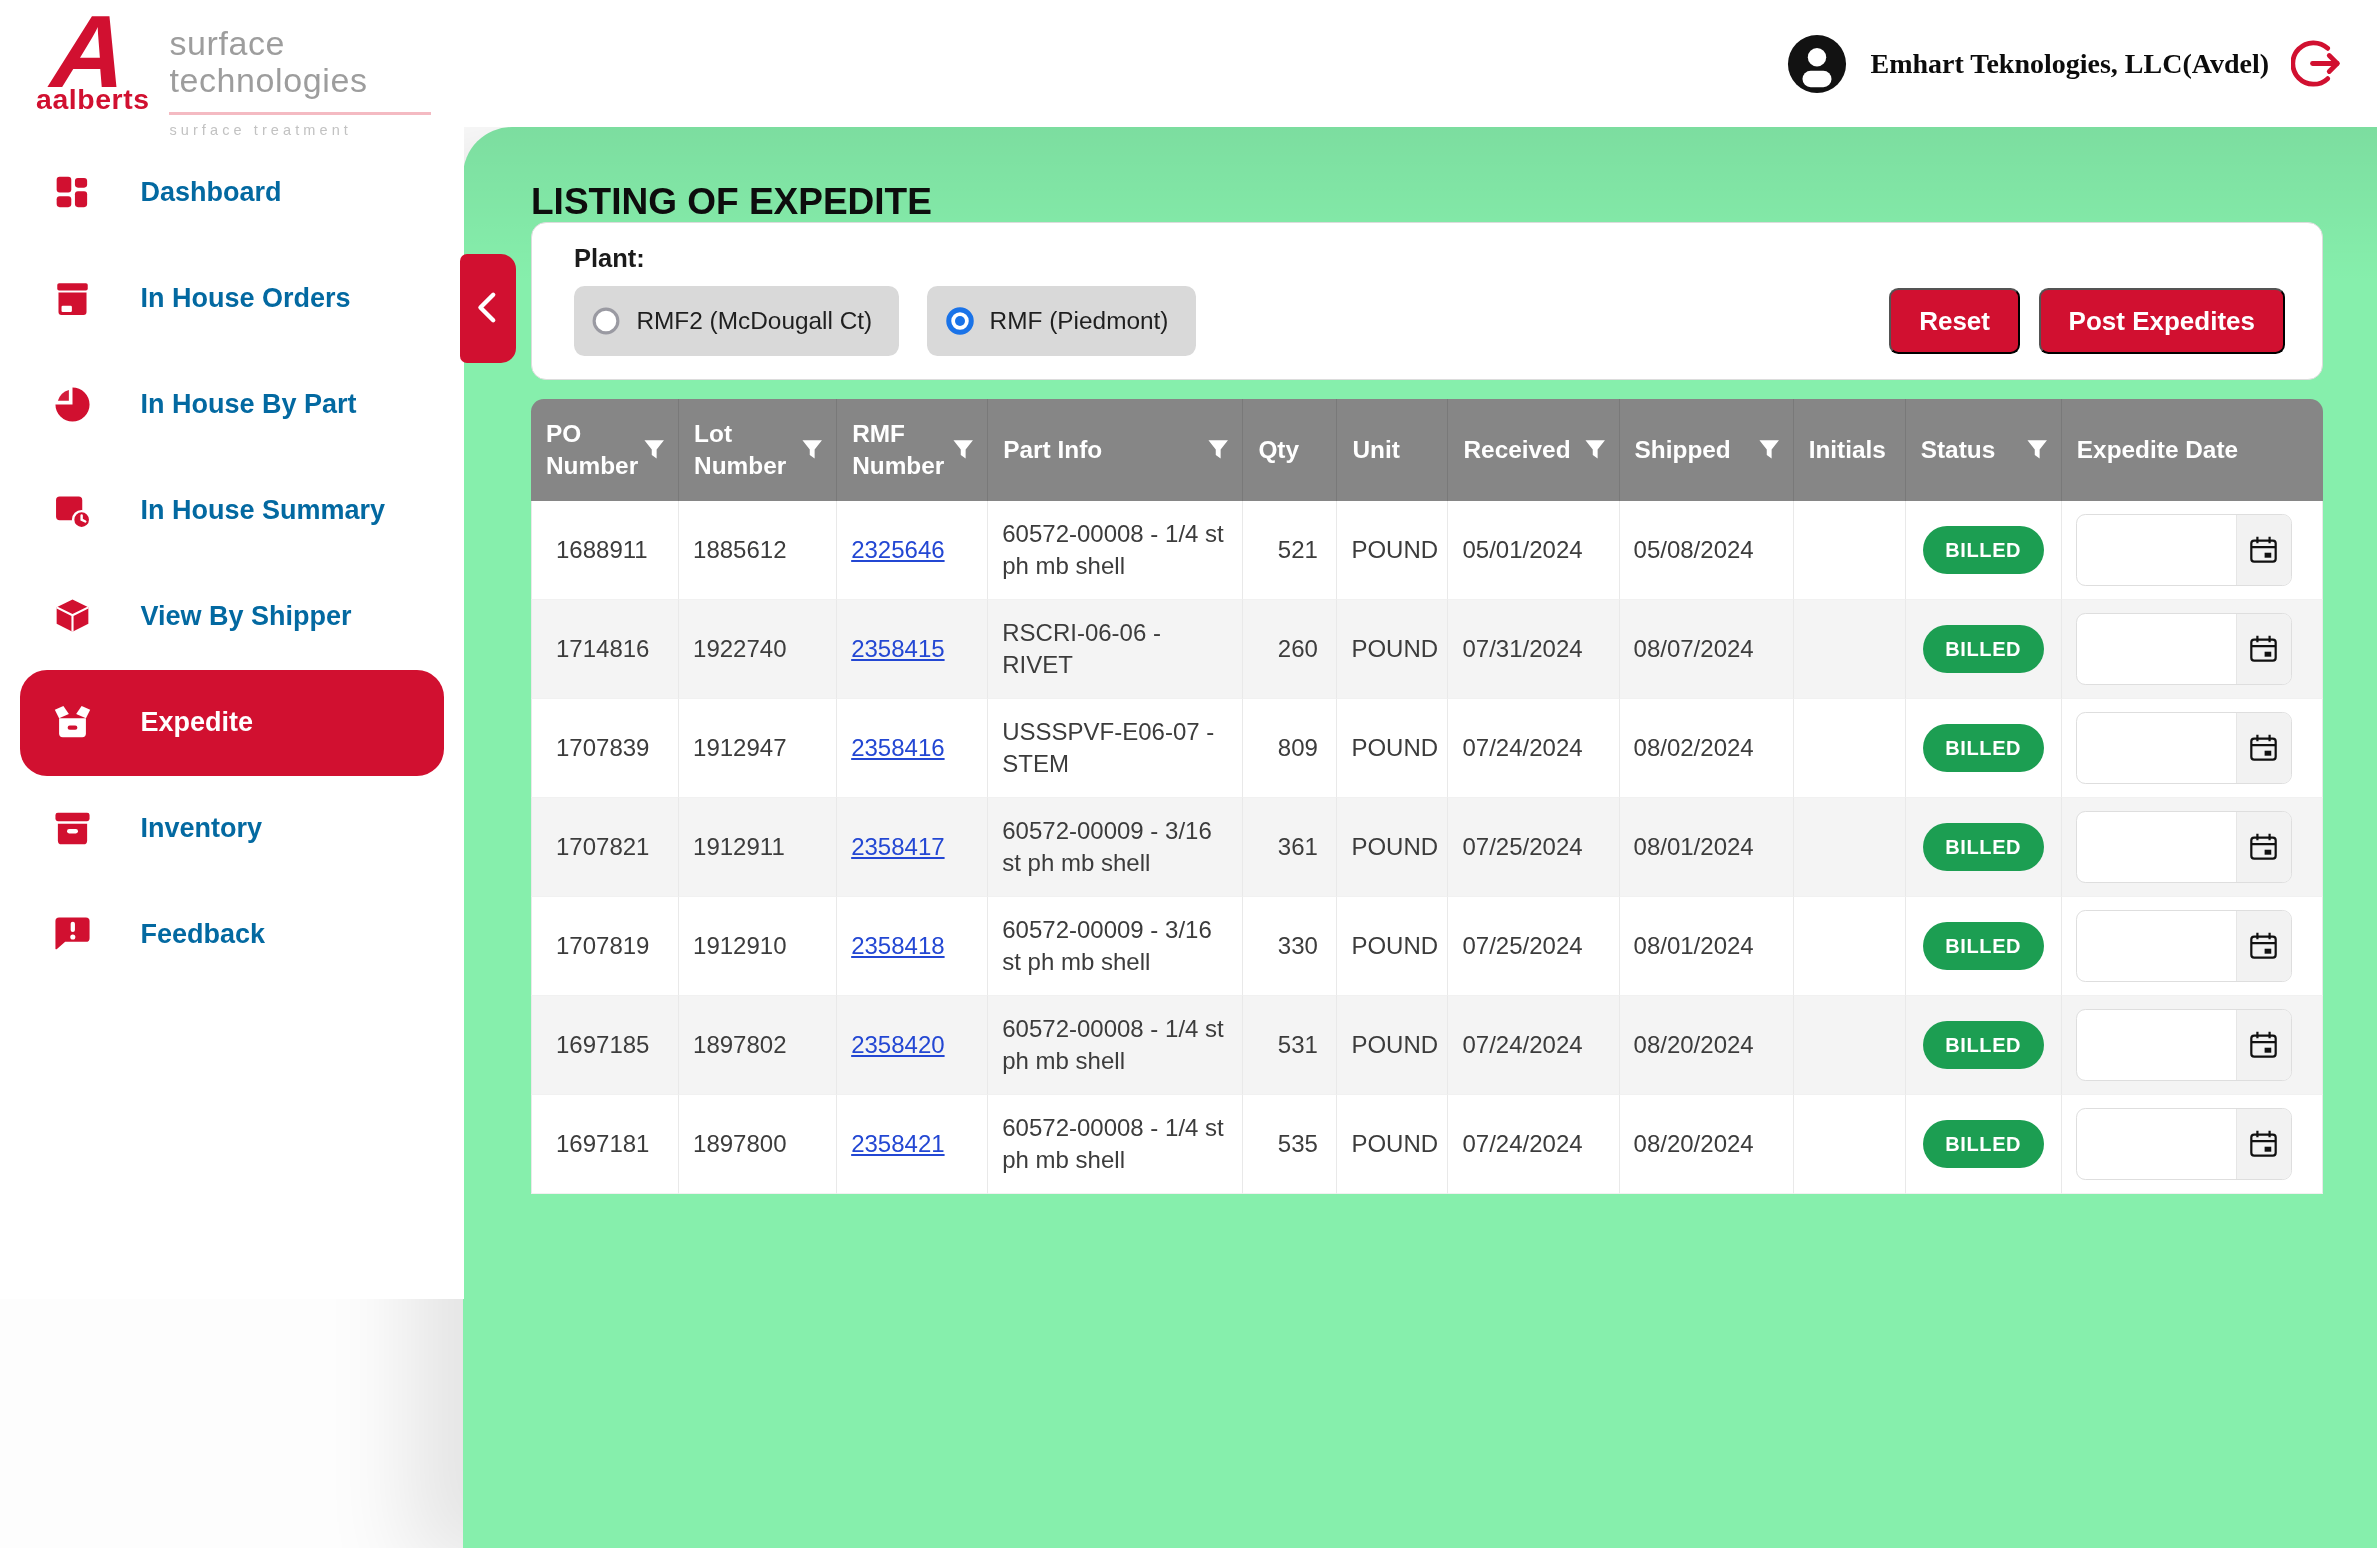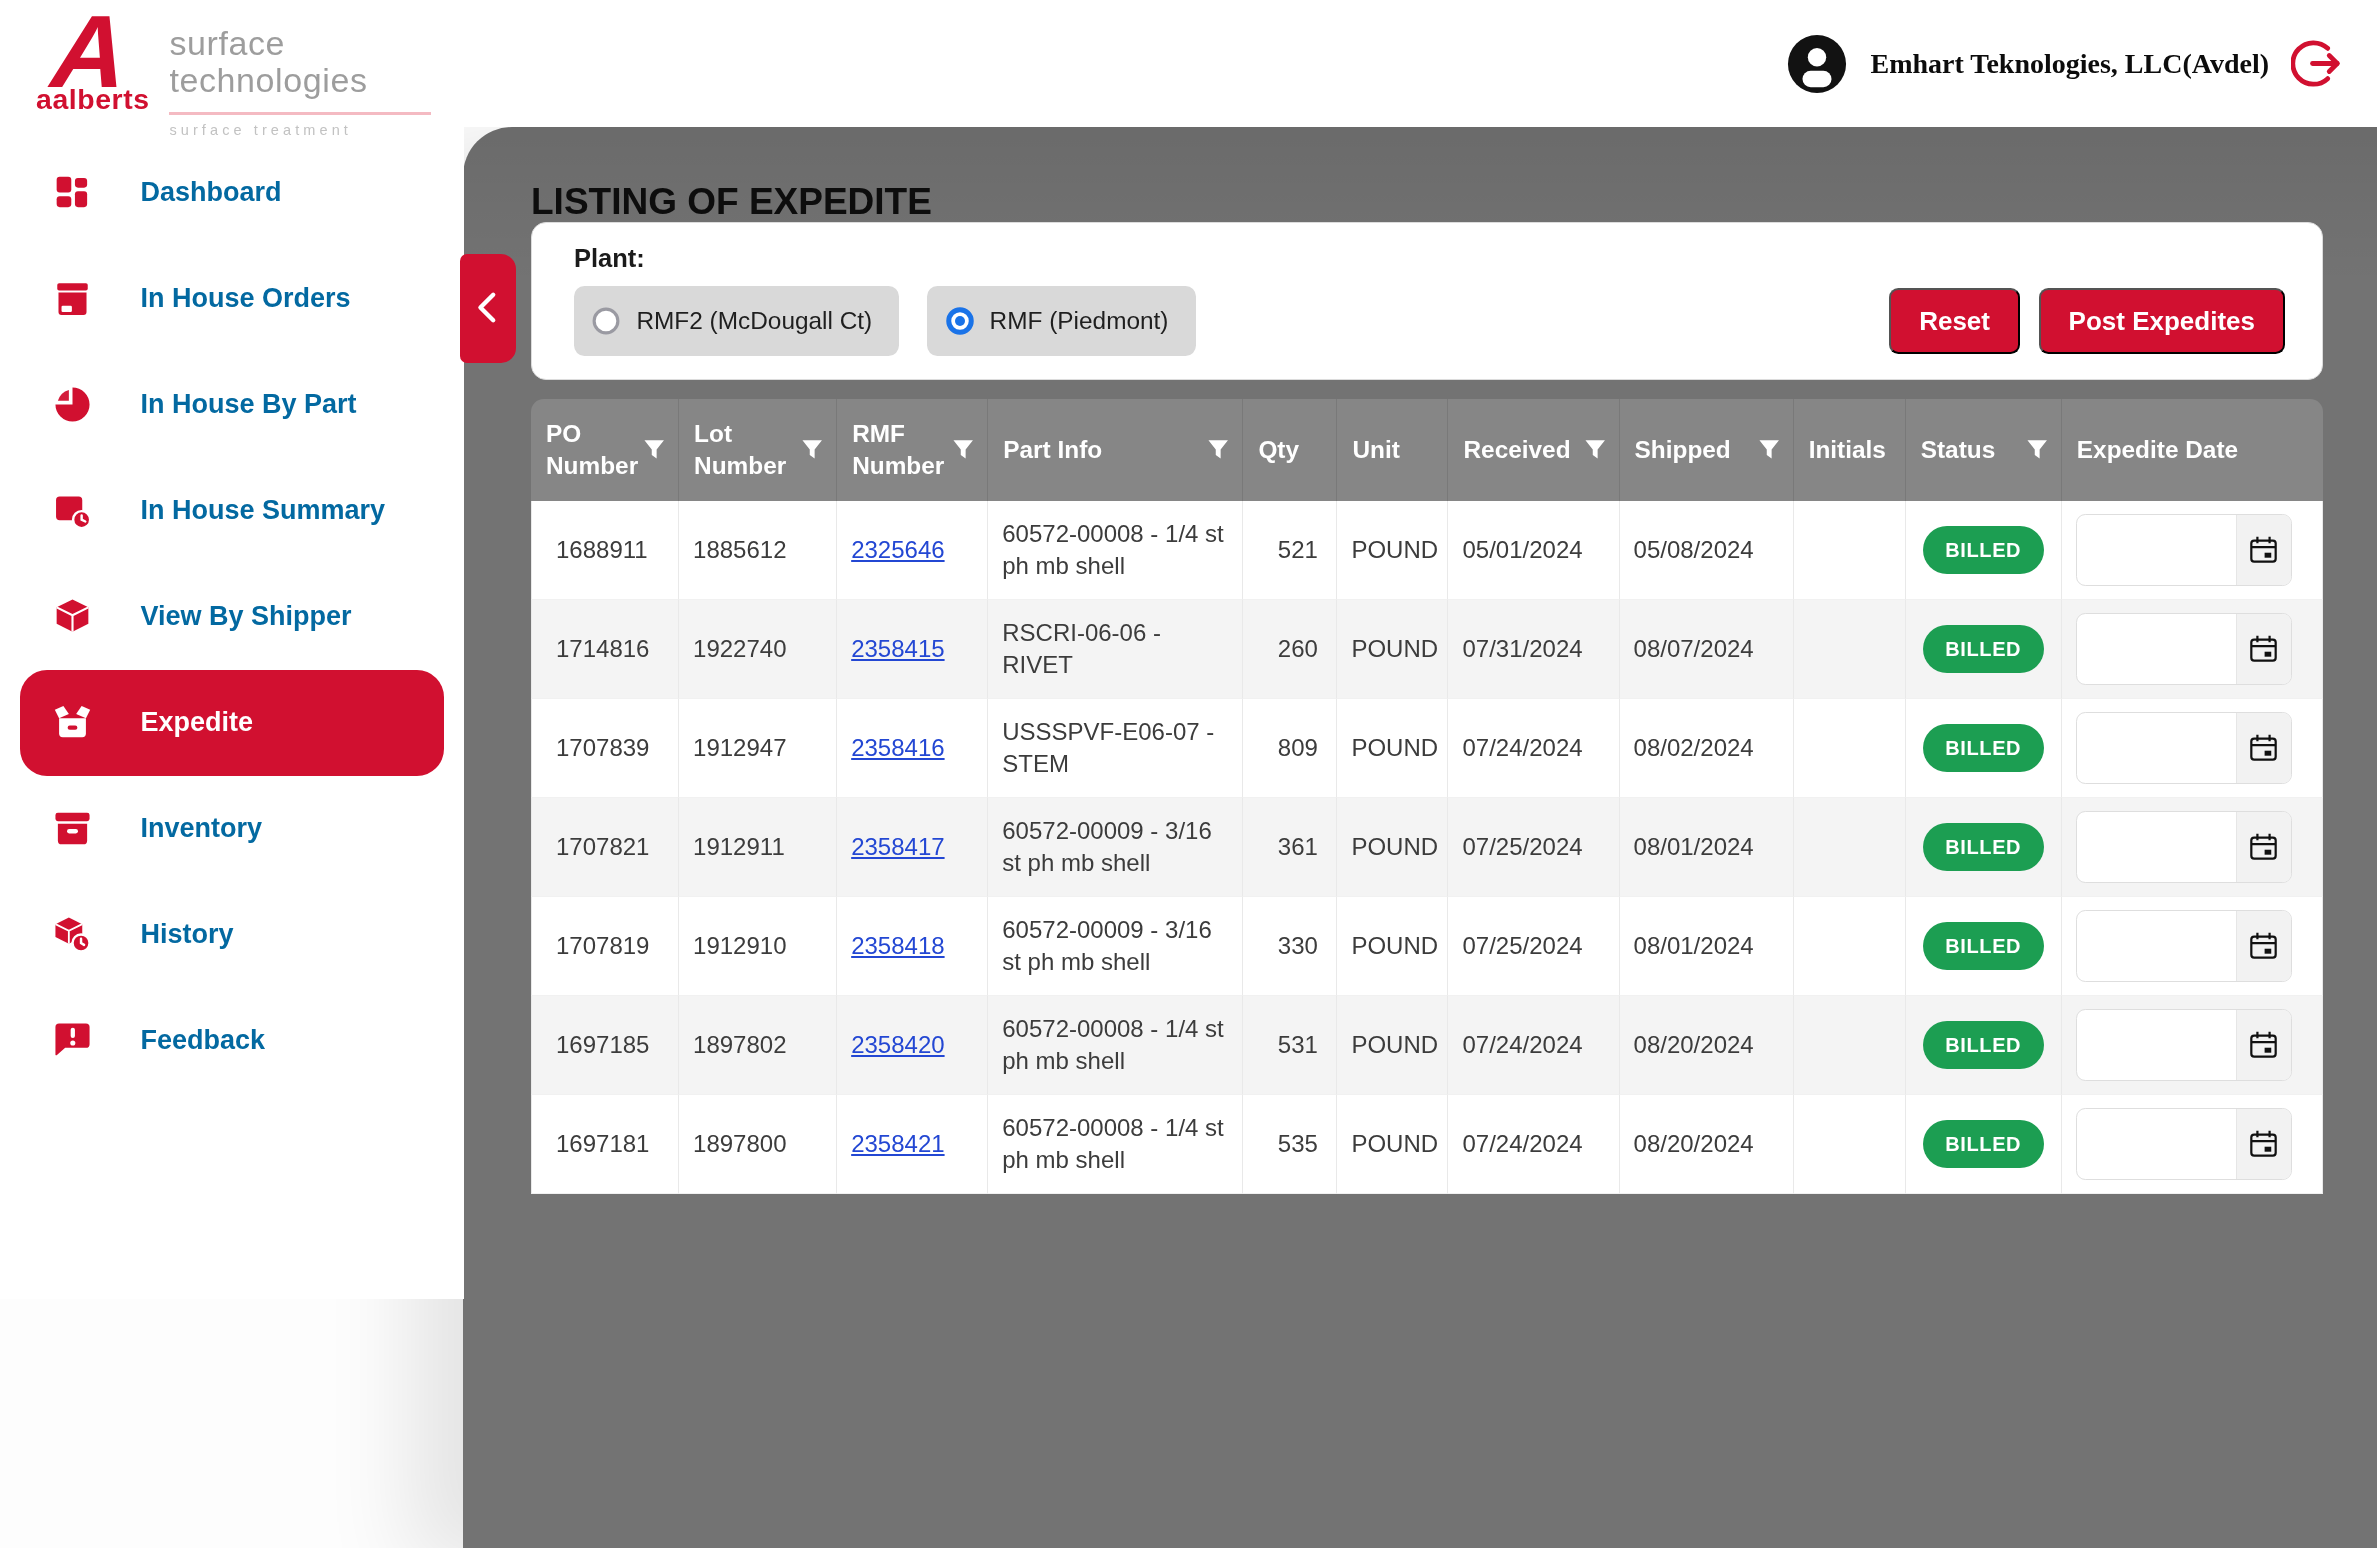--- a/index.html
+++ b/index.html
@@ -41,21 +41,21 @@
   .sb-item{display:flex;align-items:center;height:106px;margin:0 20px;padding-left:32.5px;border-radius:27px;cursor:pointer;}
   .sb-icon{width:39px;height:39px;flex:0 0 39px;color:var(--red);}
   .sb-icon svg{width:100%;height:100%;display:block;}
   .sb-label{margin-left:49px;font-size:27px;font-weight:700;color:#0369a1;white-space:nowrap;}
   .sb-item.active{background:var(--red);--icon-contrast:var(--red);}
   .sb-item.active .sb-icon{color:#fff;}
   .sb-item.active .sb-label{color:#fff;font-weight:bold;}
 
   
   .main-card{
-    position:absolute;top:127px;left:463px;right:0;bottom:0;background:#737373;
+    position:absolute;top:127px;left:463px;right:0;bottom:0;background:#86efac;
     border-top-left-radius:49px;box-shadow:-52px 17.4px 87px rgba(0,0,0,0.10);z-index:10;
   }
   .main-card::before{
     content:"";position:absolute;left:0;right:0;top:0;height:157px;
     border-top-left-radius:49px;
     background:linear-gradient(180deg,rgba(0,0,0,0.075),rgba(0,0,0,0));
     pointer-events:none;
   }
   .collapse-btn{
     position:absolute;left:460px;top:254px;width:56px;height:109px;background:var(--red);
@@ -222,31 +222,20 @@
             <rect x="4" y="6" width="56" height="14" rx="4"></rect>
             <path d="M8 24h48v28a6 6 0 0 1-6 6H14a6 6 0 0 1-6-6z"></path>
             <rect x="23" y="33" width="18" height="7" rx="3.5" fill="var(--icon-contrast, #fff)"></rect>
           </svg>
         </span>
     <span class="sb-label">Inventory</span>
   </div>
       <div class="sb-item">
     <span class="sb-icon">
           <svg viewBox="0 0 64 64" fill="currentColor">
-            <path d="M26 4 48 15v21L26 47 4 36V15z"></path>
-            <path d="M4 15l22 11 22-11M26 26v21" stroke="var(--icon-contrast, #fff)" stroke-width="3" fill="none"></path>
-            <circle cx="46" cy="46" r="14" fill="currentColor" stroke="var(--icon-contrast, #fff)" stroke-width="4"></circle>
-            <path d="M46 39v7l5 3" stroke="var(--icon-contrast, #fff)" stroke-width="4" fill="none" stroke-linecap="round"></path>
-          </svg>
-        </span>
-    <span class="sb-label">History</span>
-  </div>
-      <div class="sb-item">
-    <span class="sb-icon">
-          <svg viewBox="0 0 64 64" fill="currentColor">
             <path d="M4 10a6 6 0 0 1 6-6h44a6 6 0 0 1 6 6v28a6 6 0 0 1-6 6H20L6 56a1.2 1.2 0 0 1-2-1z"></path>
             <rect x="29" y="11" width="7" height="17" rx="3.5" fill="var(--icon-contrast, #fff)"></rect>
             <circle cx="32.5" cy="36" r="4.2" fill="var(--icon-contrast, #fff)"></circle>
           </svg>
         </span>
     <span class="sb-label">Feedback</span>
   </div>
     </nav>
 </aside>
 

